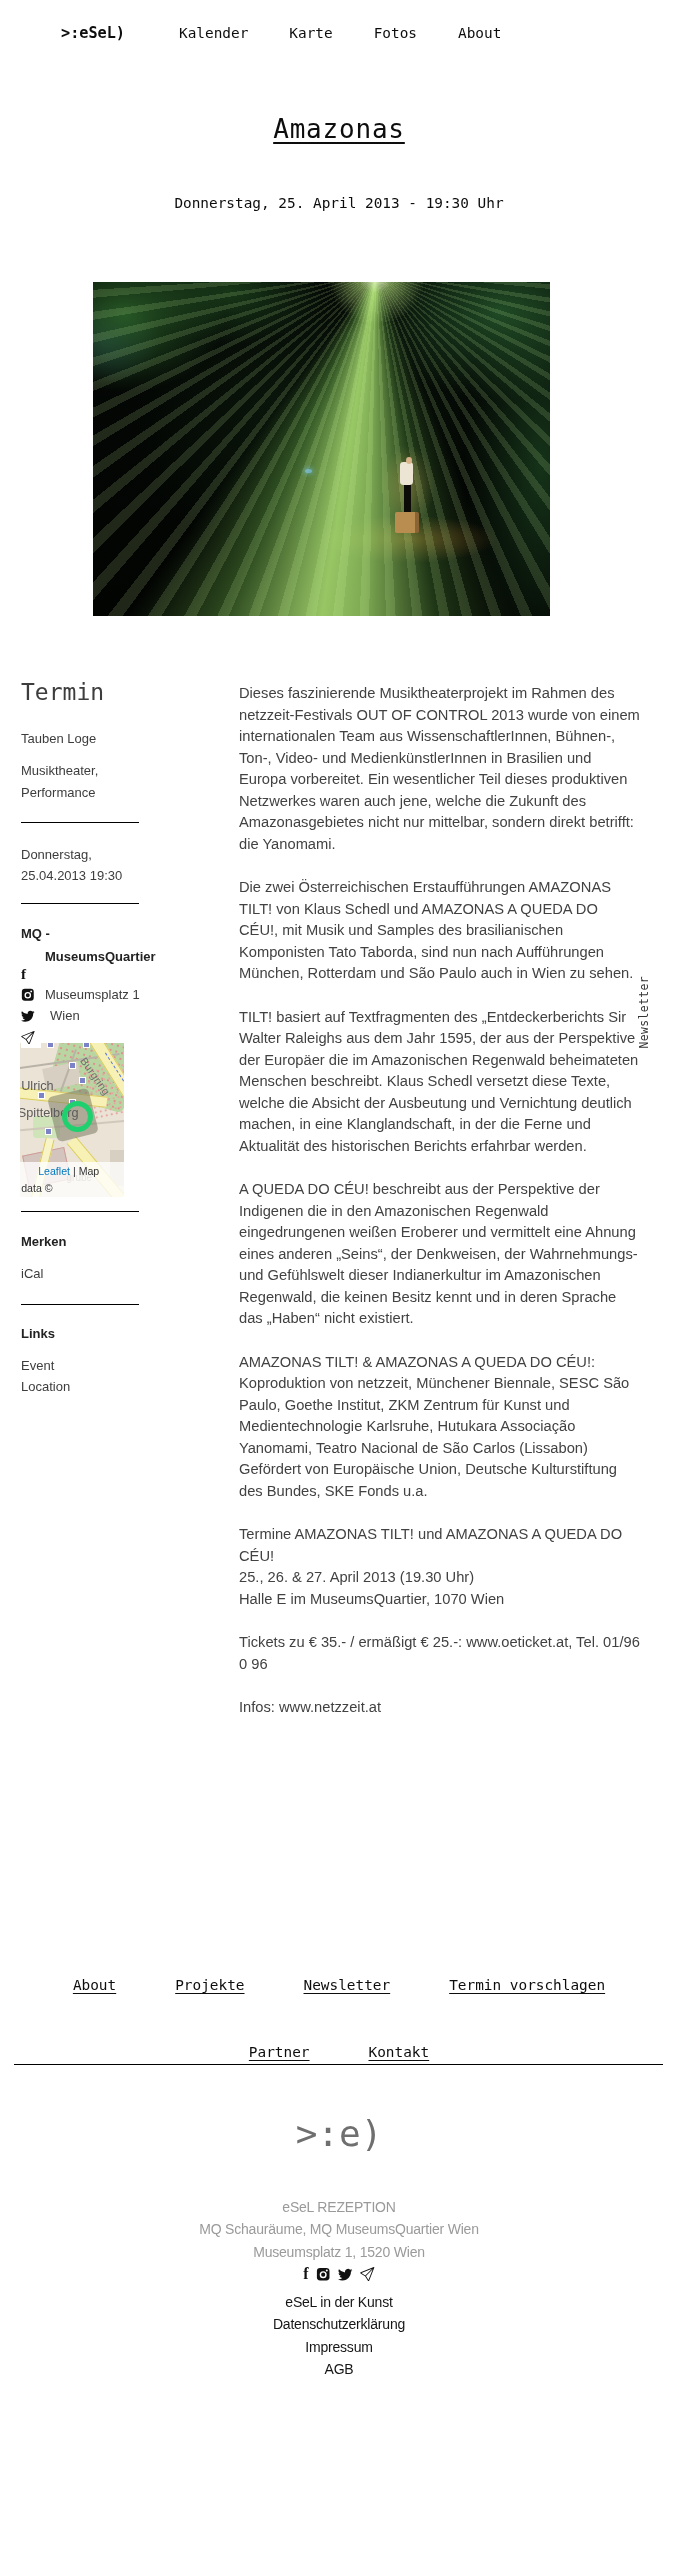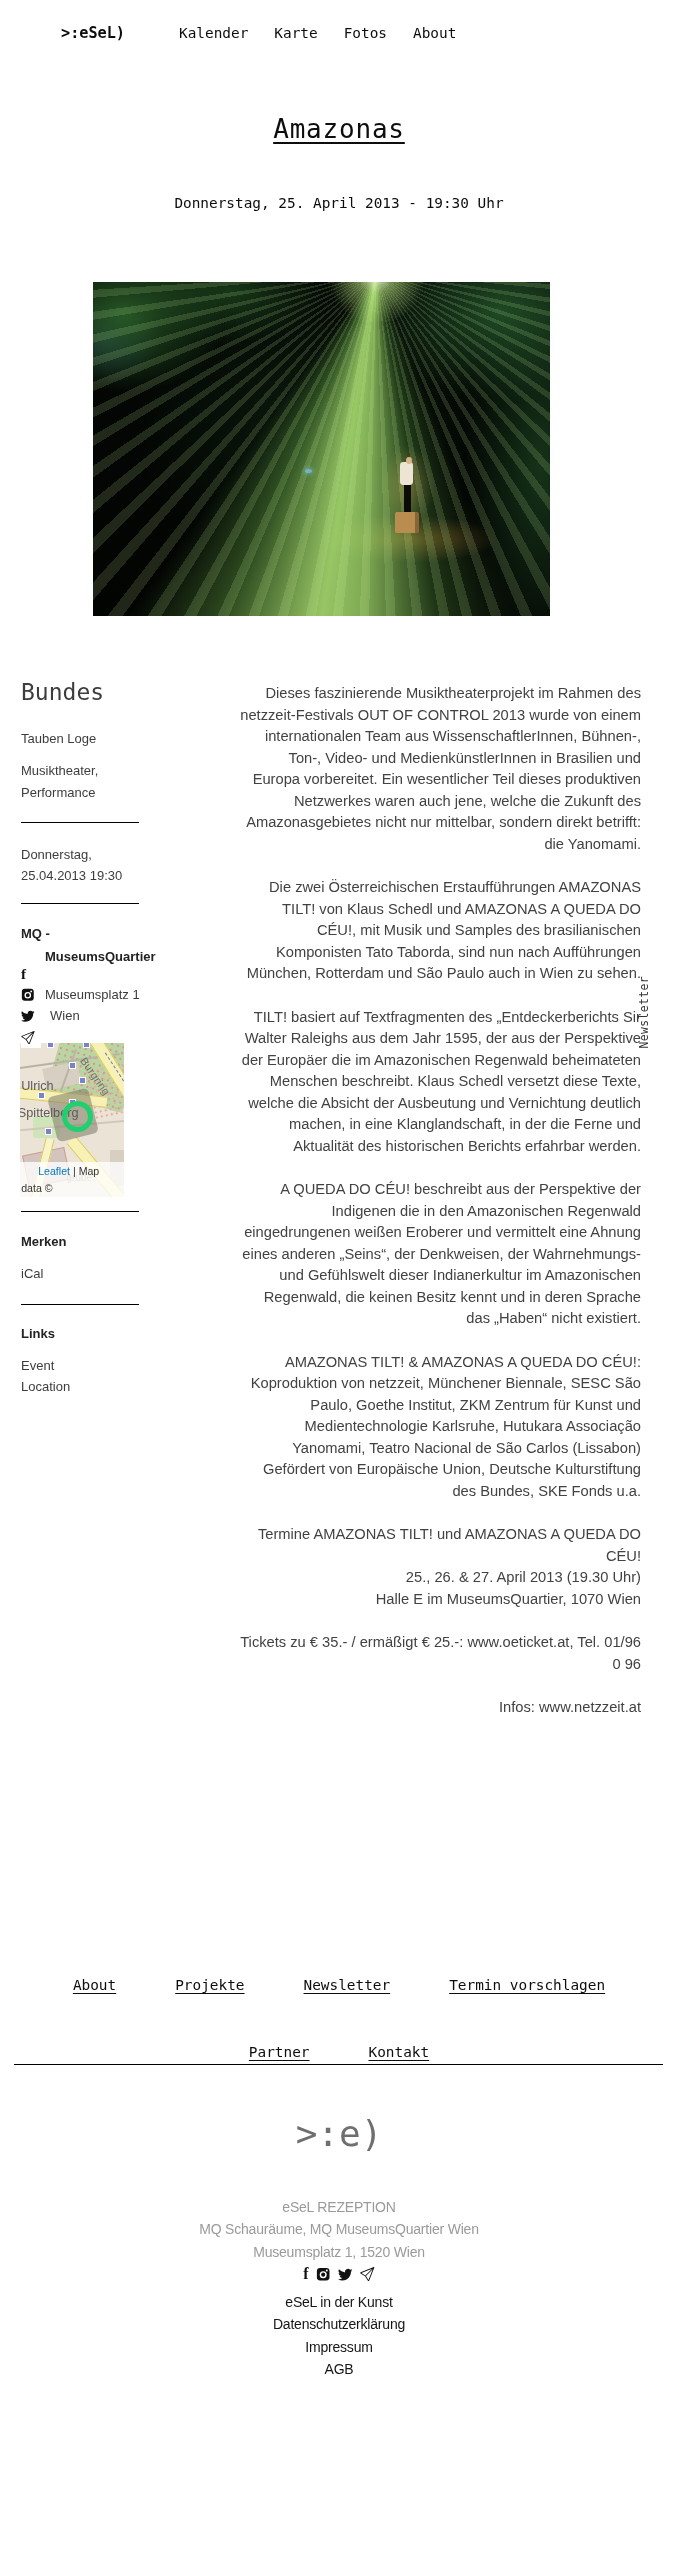--- a/index.html
+++ b/index.html
@@ -98,21 +98,21 @@
   .m-attr a{color:#0078be;margin-left:17px;}
 
   #merken-heading,#links-heading{font-weight:bold;color:#222;}
   #merken-heading{top:1231px;}
   #ical{top:1263px;}
   #links-heading{top:1323px;}
   #event-location-link{top:1355px;width:68px;}
 
   
   #article{position:absolute;left:239px;top:683px;width:402px;}
-  #article p{margin:0 0 22px 0;font-size:14.7px;line-height:21.5px;color:#424242;white-space:pre-line;text-align:right;}
+  #article p{margin:0 0 22px 0;font-size:14.7px;line-height:21.5px;color:#424242;white-space:pre-line;}
 
   
   #newsletter-vertical{position:absolute;left:637px;top:976px;writing-mode:vertical-rl;
       transform:rotate(180deg);font-size:11.4px;letter-spacing:0.4px;color:#333;}
 
   
   .footer-row{position:absolute;left:0;width:678px;display:flex;justify-content:center;gap:59px;}
   #footer-row1{top:1977px;} #footer-row2{top:2012px;margin-top:32px;}
   .footer-row a{font-size:14.4px;text-decoration:underline;text-underline-offset:3.4px;}
   #footer-rule{position:absolute;top:2064px;left:14.4px;width:649px;border:0;border-top:0.8px solid #000;margin:0;}
@@ -127,21 +127,21 @@
       font-size:14px;line-height:22.4px;color:#161616;letter-spacing:-0.2px;}
   #footer-legal a{display:block;}
 </style>
 </head>
 <body>
 
 <div id="page">
 
   <nav id="topnav" class="mono">
     <a class="logo">&gt;:eSeL)</a>
-    <span id="nav-items" style="display:flex;gap:26px;align-items:center;">
+    <span id="nav-items" style="display:flex;gap:41px;align-items:center;">
         <a class="nav-link">Kalender</a>
         <a class="nav-link">Karte</a>
         <a class="nav-link">Fotos</a>
         <a class="nav-link">About</a>
       </span>
   </nav>
 
   <h1 id="event-title" class="mono" style="margin:0;font-weight:normal;">
     <a>Amazonas</a>
   </h1>
@@ -150,21 +150,21 @@
   <figure id="event-photo" style="margin:0;">
     <div class="p-glow"></div>
     <div class="p-glint"></div>
     <div class="p-legs"></div>
     <div class="p-body"></div>
     <div class="p-head"></div>
     <div class="p-box"></div>
   </figure>
 
   <aside>
-    <h2 id="termin-heading" class="side mono" style="margin:0;font-weight:normal;">Bundes</h2>
+    <h2 id="termin-heading" class="side mono" style="margin:0;font-weight:normal;">Termin</h2>
     <a id="organizer" class="side">Tauben Loge</a>
     <div id="category" class="side">Musiktheater,
 Performance</div>
     <hr id="rule1" class="side-rule">
     <div id="side-datetime" class="side">Donnerstag,
 25.04.2013 19:30</div>
     <hr id="rule2" class="side-rule">
 
     <div id="venue" class="side">
       <a class="v1">MQ -</a>

